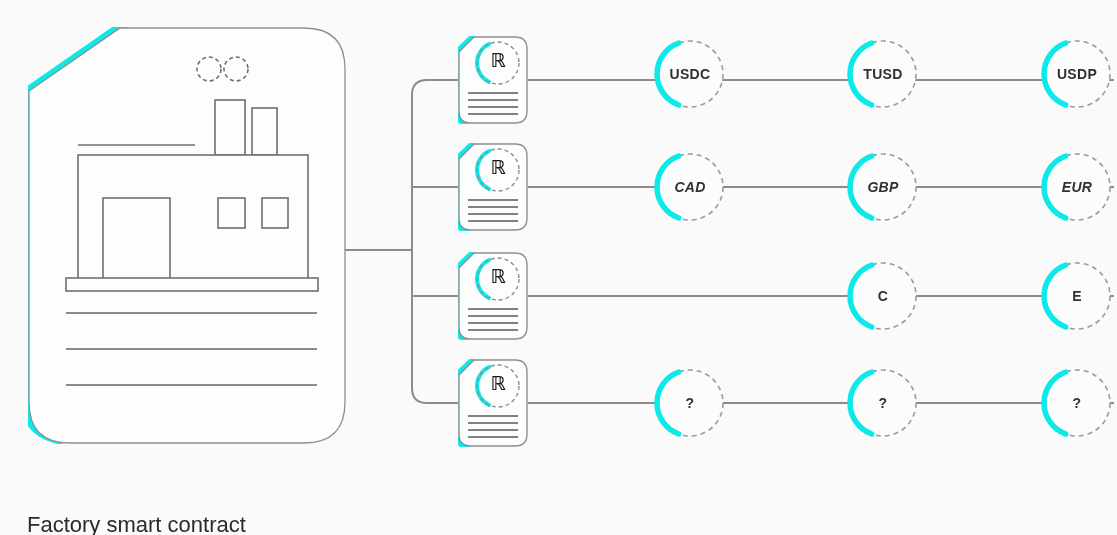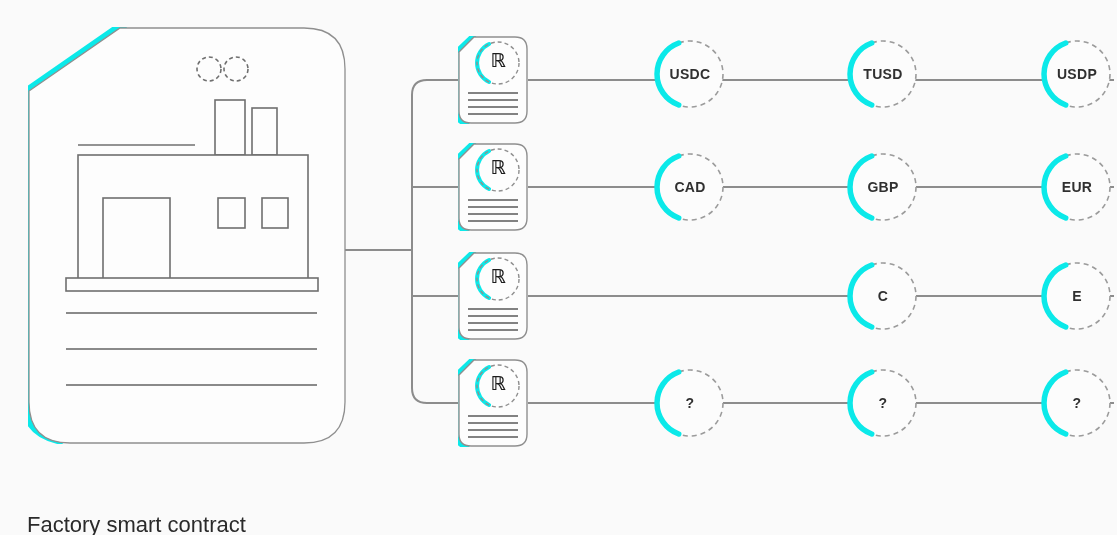--- a/index.html
+++ b/index.html
@@ -21,21 +21,21 @@
     position:absolute;left:0;top:0;width:74px;height:74px;
     display:flex;align-items:center;justify-content:center;
     font-size:14px;font-weight:600;color:#303030;letter-spacing:.3px;
   }
   .caption{
     position:absolute;left:27px;top:512px;z-index:2;
     font-size:22px;color:#2a2a2a;
   }
   
   .c1{left:653px;} .c2{left:846px;} .c3{left:1040px;}
-  .r1n{top:37px;} .r2n{top:150px;} .r3n{top:259px;} .r4n{top:366px;}
+  .r1n{top:37px;} .r2n{top:150px;font-style:italic;} .r3n{top:259px;} .r4n{top:366px;}
   .r1d{top:36px;} .r2d{top:143px;} .r3d{top:252px;} .r4d{top:359px;}
 </style>
 </head>
 <body>
 
 <div id="canvas">
 
   <svg width="0" height="0" style="position:absolute" aria-hidden="true">
     <defs>
       <symbol id="sym-doc" viewBox="0 0 70 88">

